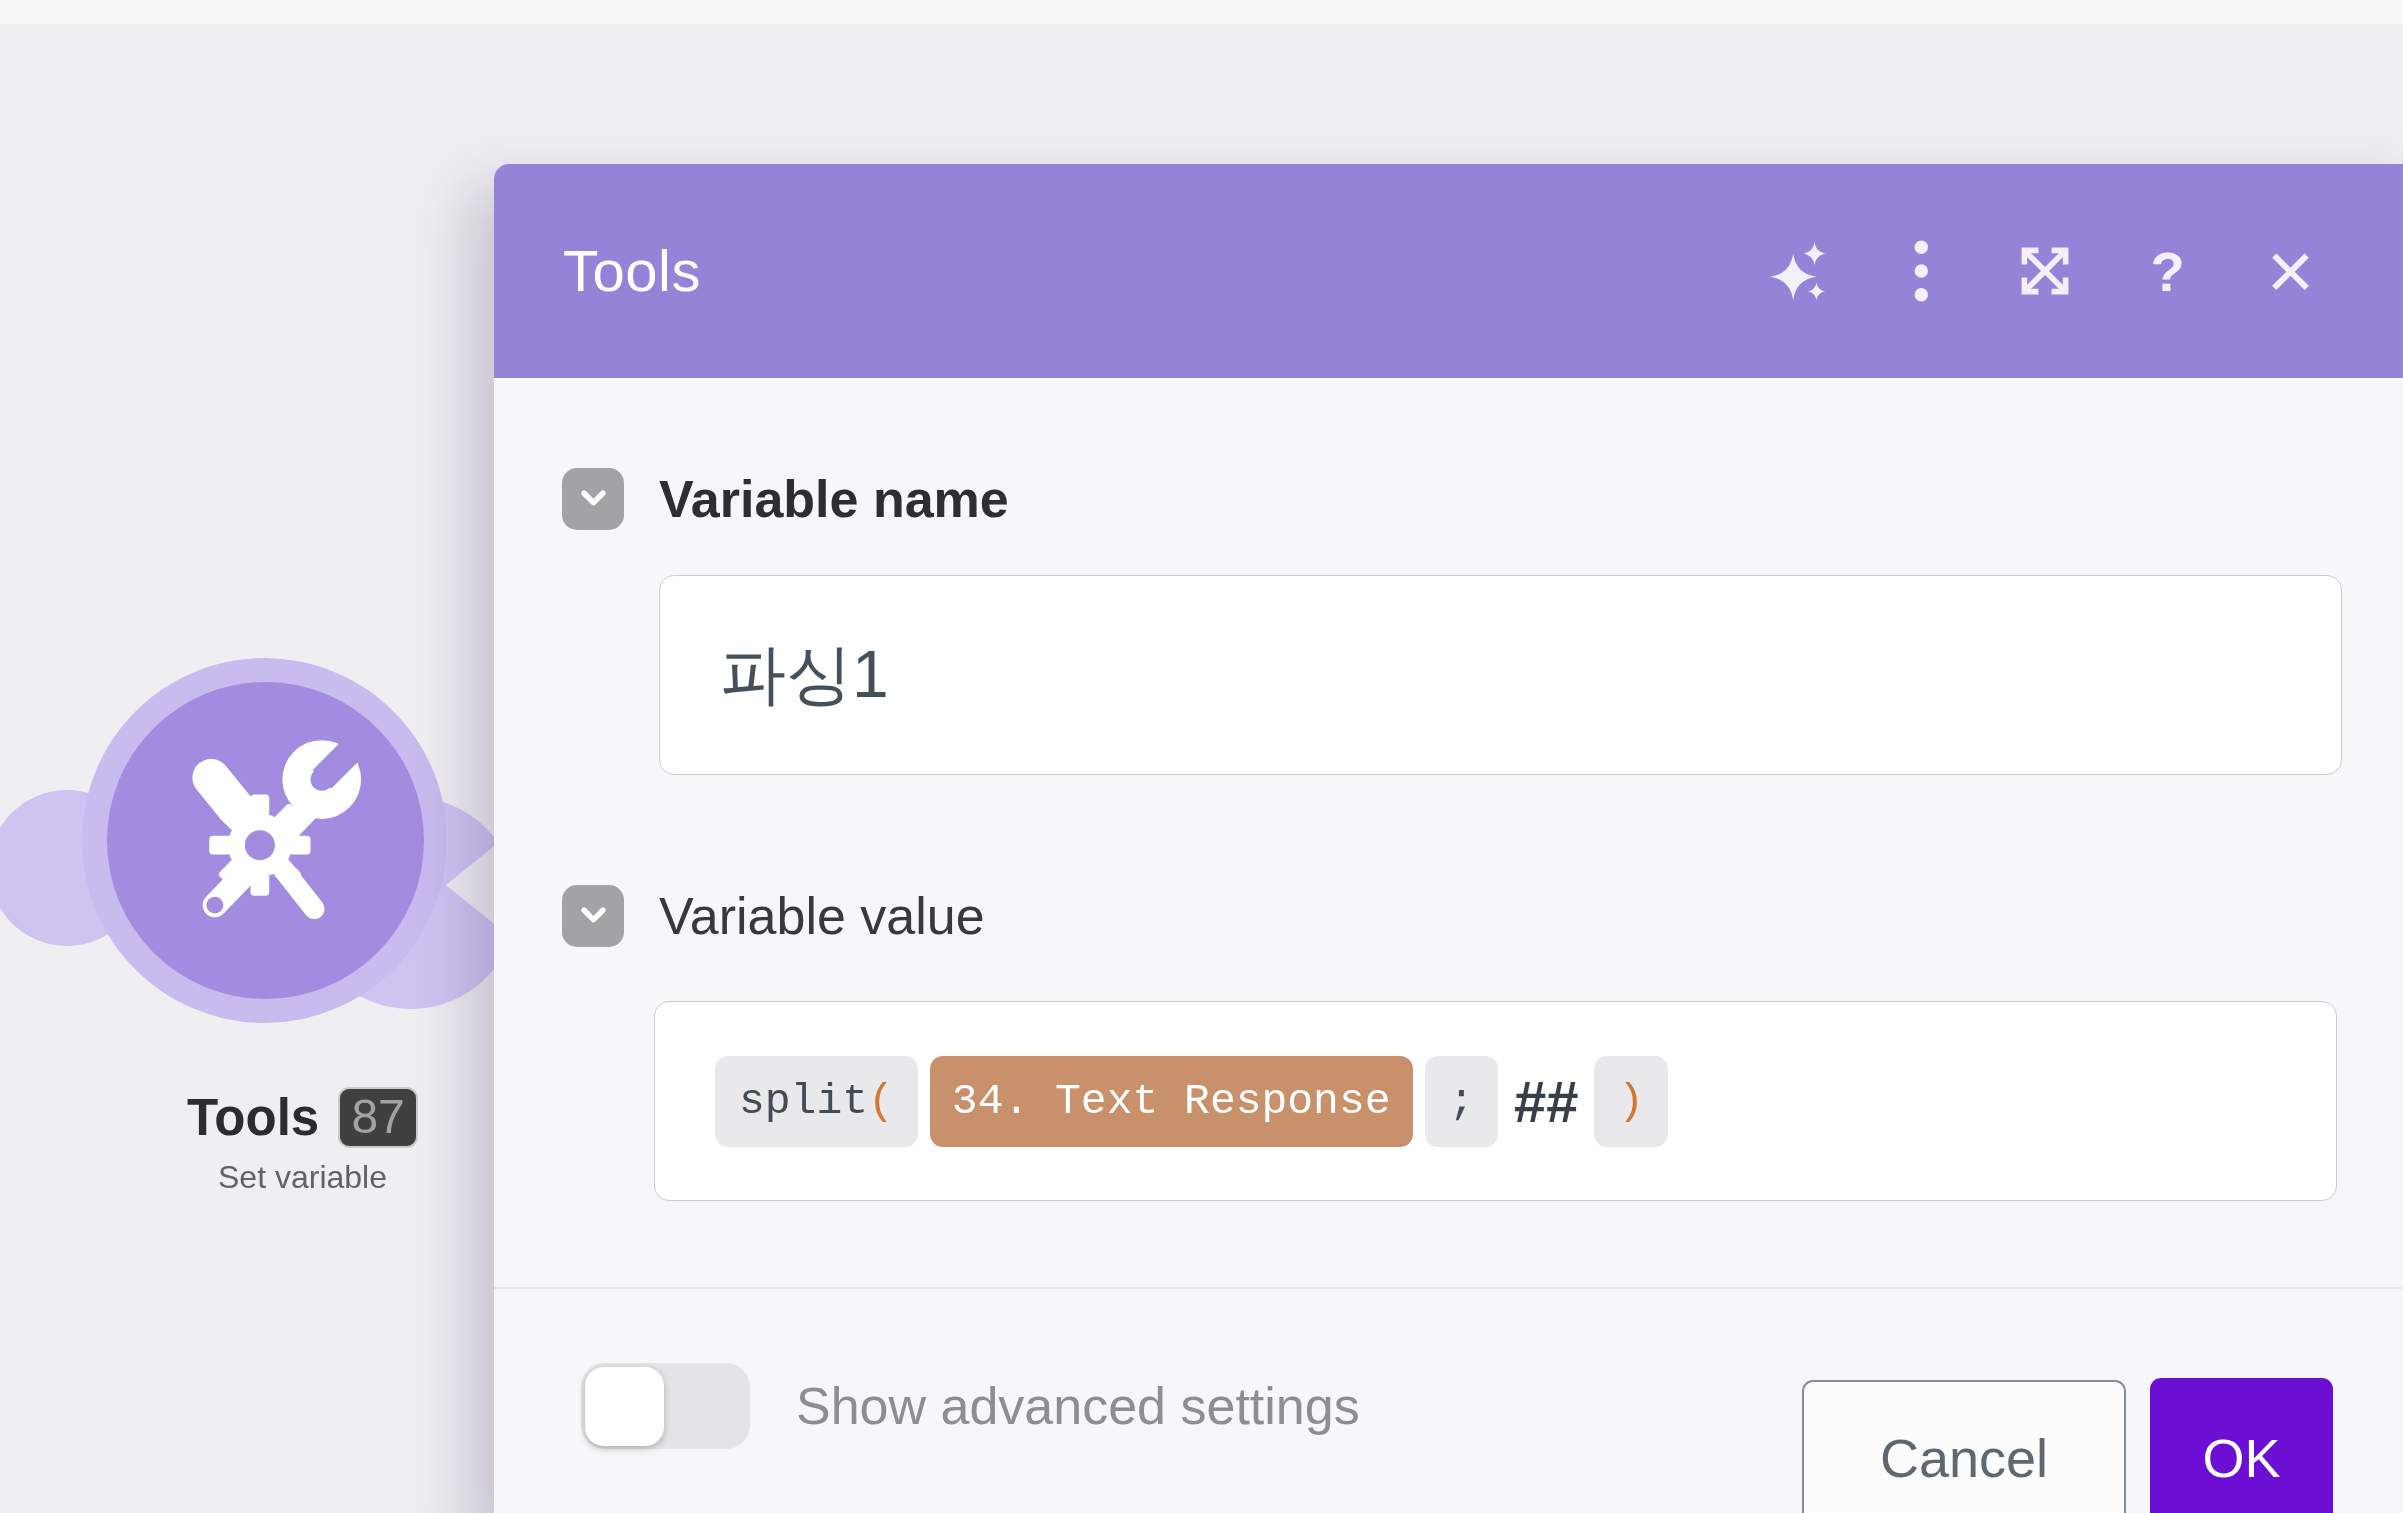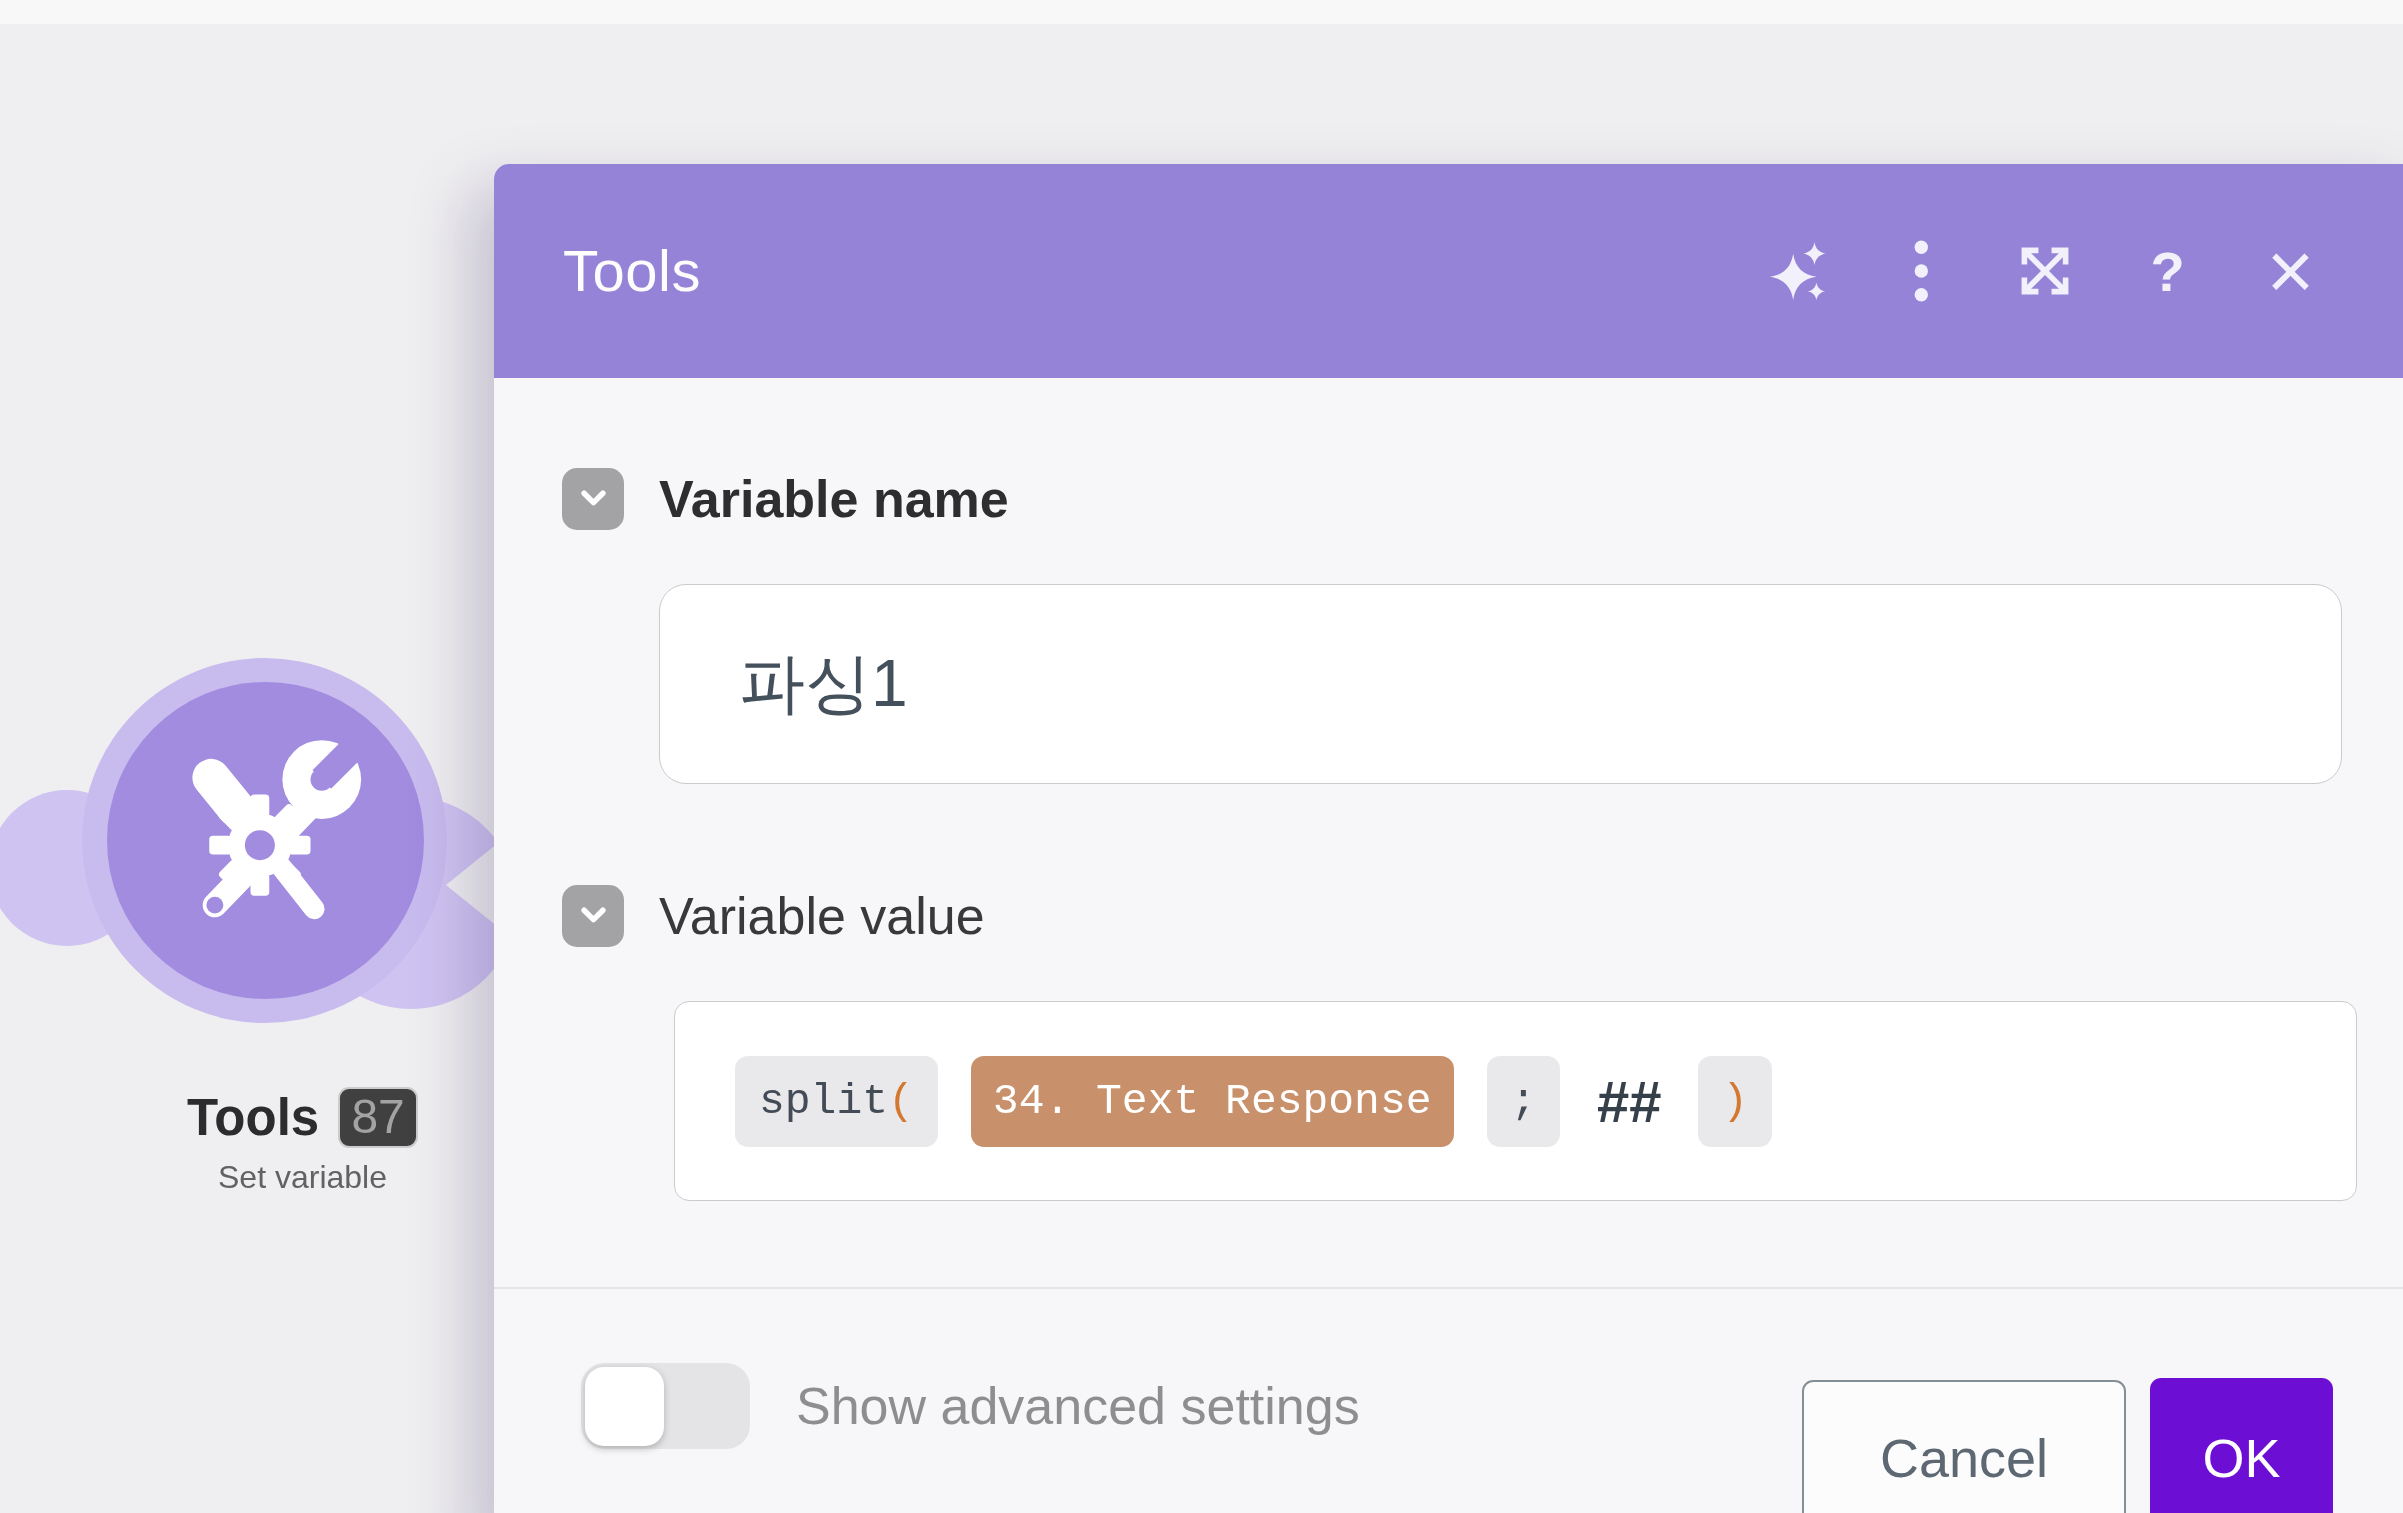--- a/index.html
+++ b/index.html
@@ -43,28 +43,28 @@
   
   .collapse-btn{width:62px;height:62px;border-radius:15px;background:#a3a3a5;
        display:flex;align-items:center;justify-content:center;cursor:pointer;}
   .collapse-btn svg{width:41px;height:41px;}
   .row1-btn{left:68px;top:304px;}
   .row2-btn{left:68px;top:721px;}
   .field-label{height:62px;line-height:62px;font-size:52px;color:#2e2e30;}
   .label-name{left:165px;top:304px;font-weight:700;}
   .label-value{left:165px;top:721px;font-weight:400;color:#39393b;}
 
-  .text-input{left:165px;top:420px;width:1683px;height:200px;background:#ffffff;
-       border:1.9px solid #cbcbcd;border-radius:27px;box-sizing:border-box;
-       display:flex;align-items:center;padding-left:79px;cursor:text;}
+  .text-input{left:165px;top:411px;width:1683px;height:200px;background:#ffffff;
+       border:1.9px solid #cbcbcd;border-radius:15px;box-sizing:border-box;
+       display:flex;align-items:center;padding-left:60px;cursor:text;}
   .text-input span{font-size:66px;color:#44505c;}
 
-  .formula-input{left:180px;top:837px;width:1683px;height:200px;background:#ffffff;
+  .formula-input{left:160px;top:837px;width:1683px;height:200px;background:#ffffff;
        border:1.9px solid #cbcbcd;border-radius:15px;box-sizing:border-box;
-       display:flex;align-items:center;padding-left:60px;gap:33px;cursor:text;}
+       display:flex;align-items:center;padding-left:60px;gap:12px;cursor:text;}
   .pill{height:91px;border-radius:13px;background:#e9e8ea;display:inline-flex;
        align-items:center;padding:0 24px;font-family:"Liberation Mono",monospace;
        font-size:43px;color:#434b57;white-space:pre;cursor:pointer;}
   .pill .paren{color:#d4772f;}
   .pill-token{background:#c9916b;color:#ffffff;padding:0 22px;}
   .pill-close{color:#d4772f;}
   .literal{font-size:58px;font-weight:600;color:#36404a;margin:0 3.7px;}
 
   .divider{left:0;top:1123px;width:100%;height:1.9px;background:#e5e4e7;}
 

